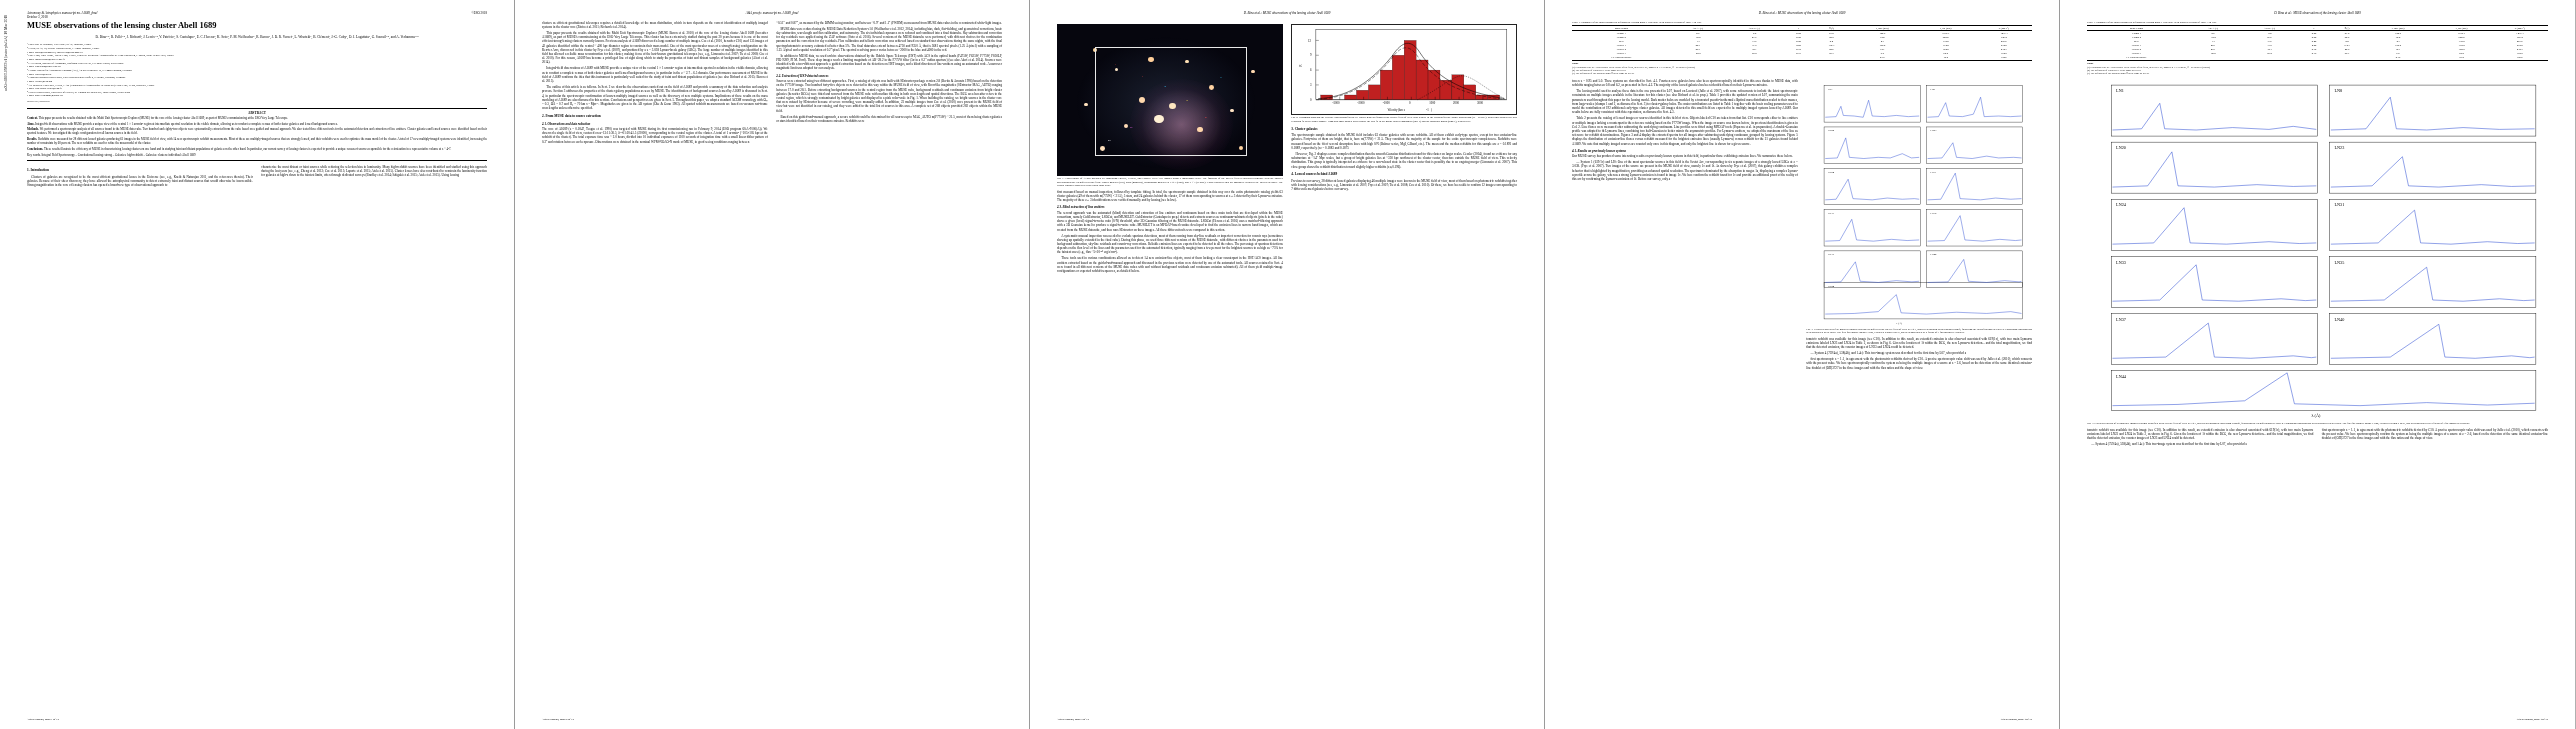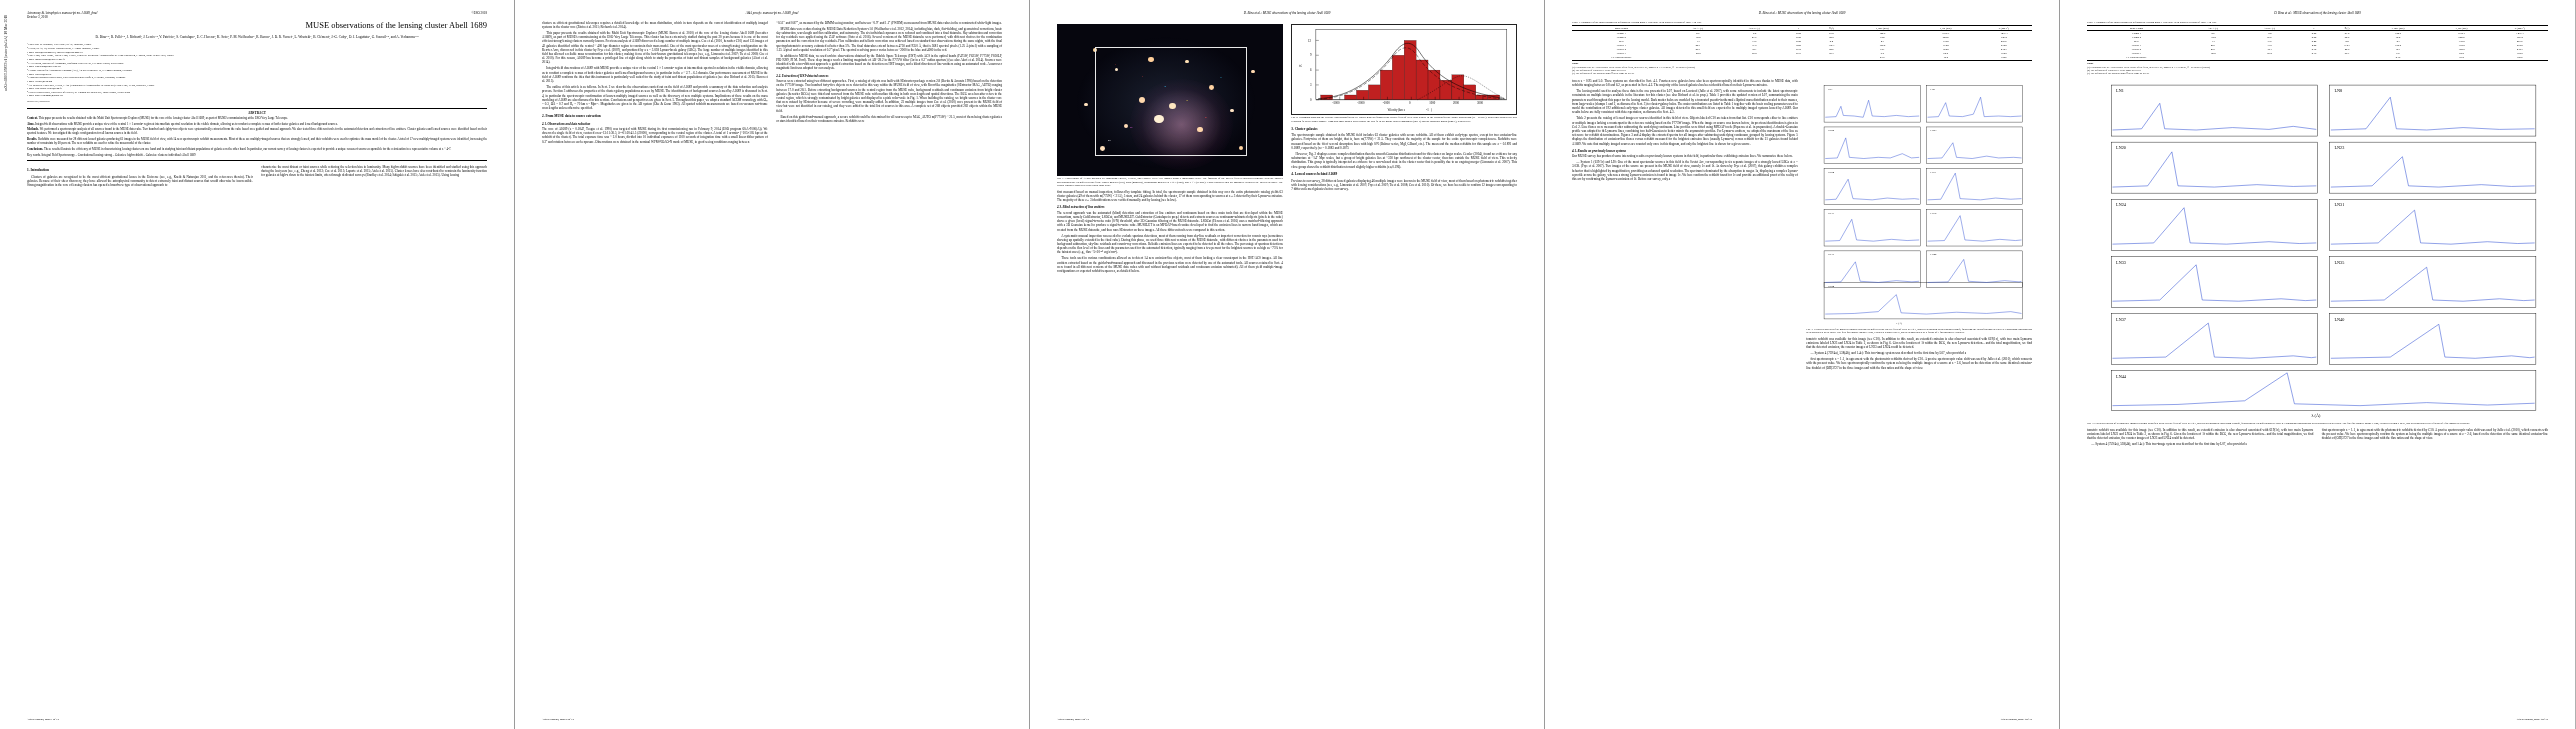--- a/index.html
+++ b/index.html
@@ -26,21 +26,21 @@
     display:flex; justify-content:space-between;
     font-size:3.2px; color:#000;
   }
   .runhead .c { font-style: italic; }
   .pagebody { position:absolute; top:20.7px; left:27px; right:27px; bottom:16px; }
   .cols2 { display:flex; gap:8.5px; }
   .col { width:228px; text-align: justify; }
   p { margin: 0 0 1.8px 0; text-indent: 4.3px; }
   p.noind { text-indent: 0; }
   h1.title {
-    font-size: 8.5px; text-align:right; font-weight:400; margin: 0 0 4.9px 0;
+    font-size: 8.5px; text-align:left; font-weight:700; margin: 0 0 4.9px 0;
     line-height:1.15; text-indent:0;
   }
   .authors { font-size:3.4px; text-align:center; margin-bottom:3px; line-height:1.45; }
   .affil { font-size:2.6px; line-height:1.3; margin-bottom:1.8px; }
   .affil div { margin-bottom:0.3px; }
   .received { font-size:2.8px; margin: 2.4px 0 3.6px 0; }
   .abstract-head { text-align:center; font-weight:700; font-size:3.3px; margin: 1.2px 0 1.8px; }
   .abstract { font-size:3px; text-align:justify; line-height:1.3; }
   .abstract b { font-weight:700; }
   .keywords { font-size:3px; margin-top:2.4px; }

